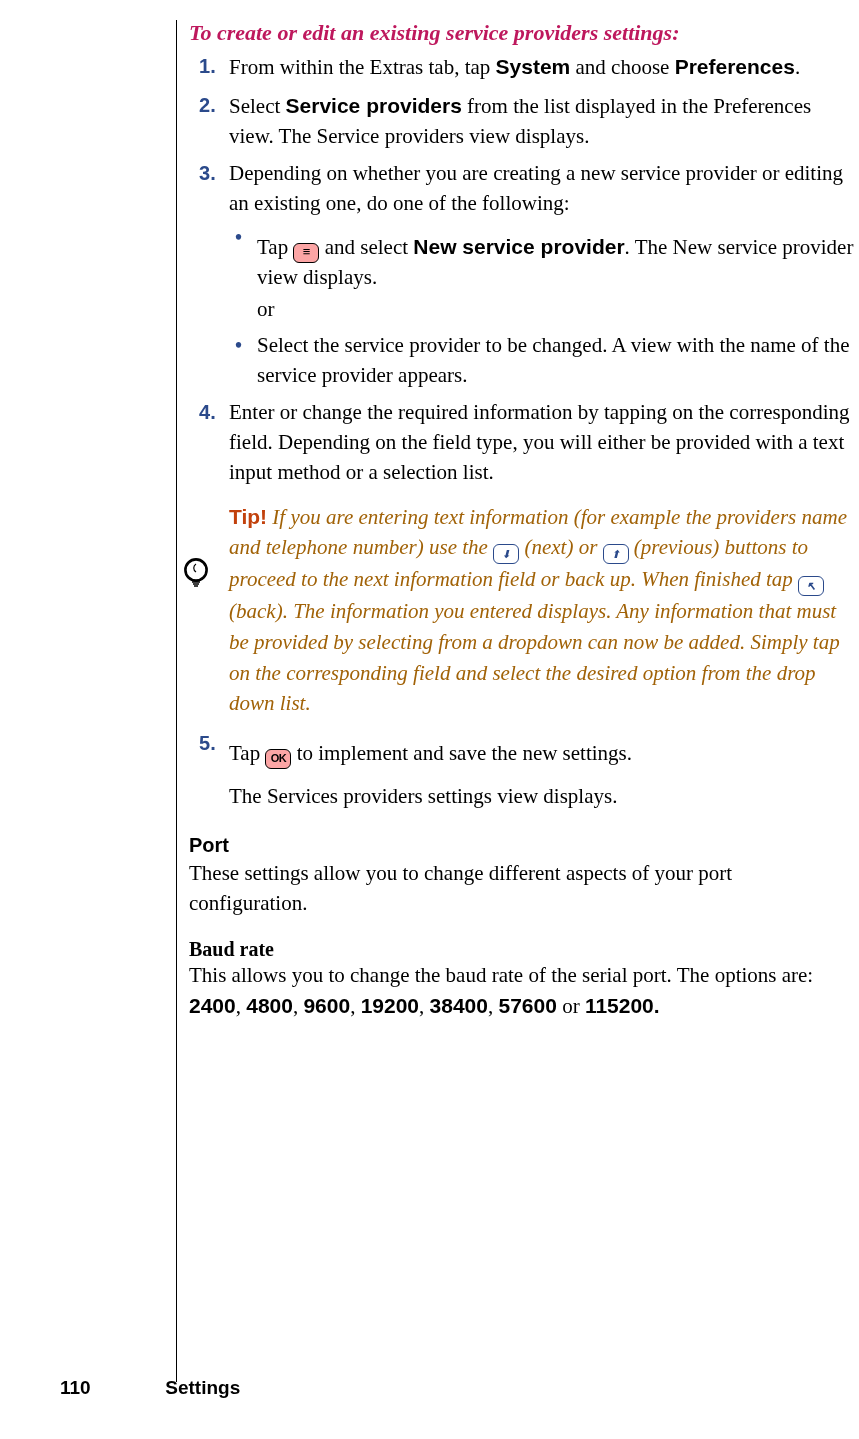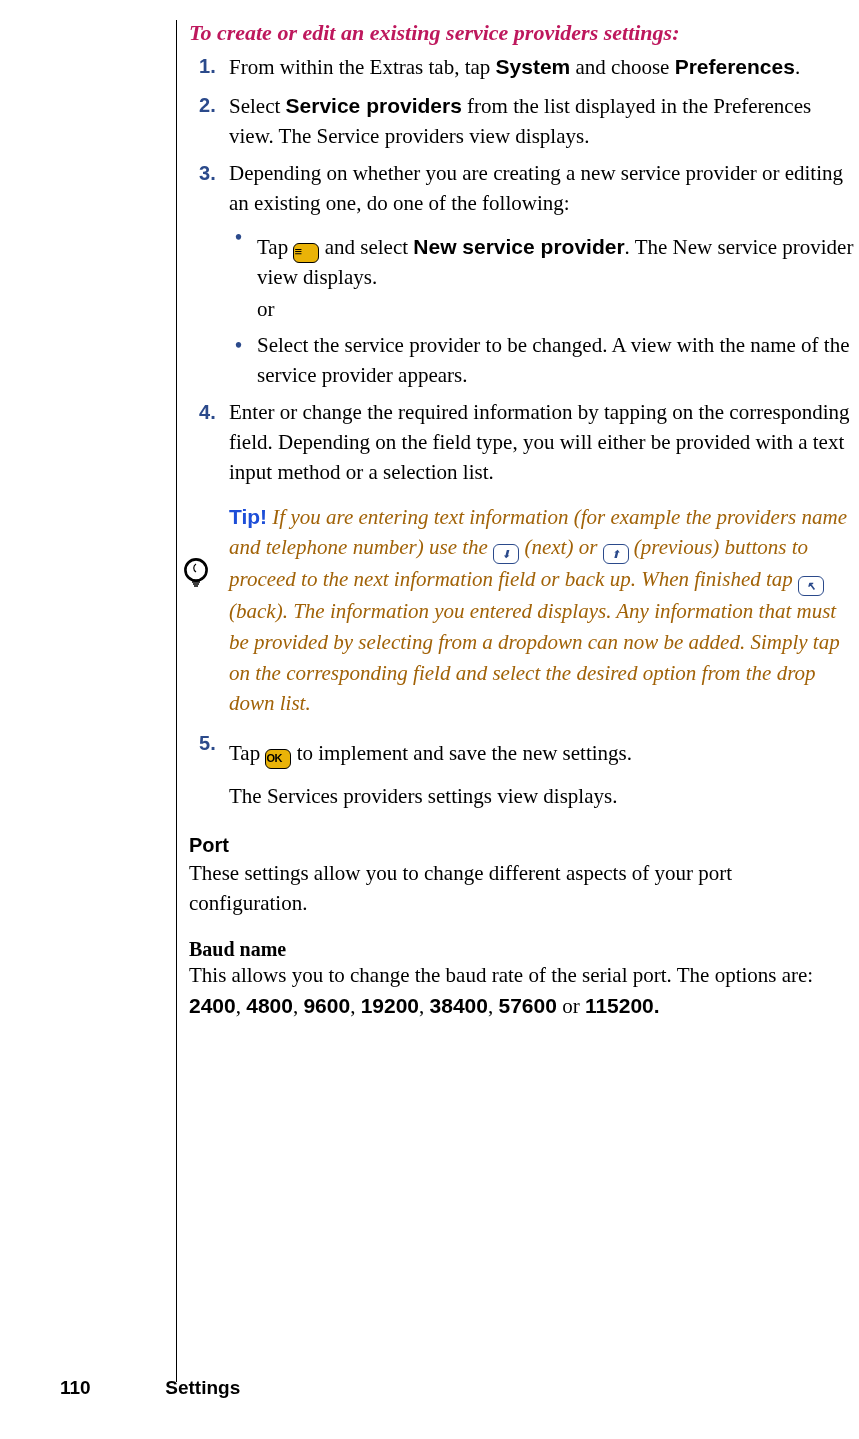--- a/index.html
+++ b/index.html
@@ -98,23 +98,24 @@
     margin-top: 2px;
   }
   .icon-btn {
     display: inline-block;
     vertical-align: -3px;
     border: 1.5px solid #000;
     border-radius: 6px;
     width: 24px;
     height: 18px;
     line-height: 18px;
+    text-align: center;
     font-family: Arial, sans-serif;
     font-size: 13px;
-    background: #eab308;
+    background: #fca5a5;
     position: relative;
     margin-top: 20px;
   }
   .icon-btn.menu::after {
     content: "≡";
     font-size: 13px;
     position: relative;
     top: -1px;
   }
   .icon-btn.ok {
@@ -146,21 +147,21 @@
   .icon-arrow.prev::after { content: "⬆"; font-size: 11px; }
   .icon-arrow.back::after { content: "↖"; font-size: 12px; font-weight: bold; }
   .tip-block {
     margin: 14px 0 10px 40px;
     font-size: 21px;
     line-height: 1.46;
   }
   .tip-label {
     font-family: Arial, Helvetica, sans-serif;
     font-weight: bold;
-    color: #1d4ed8;
+    color: #c2410c;
     text-align: right;
   }
   .tip-body {
     font-style: italic;
     color: #a16207;
   }
   .sec-head {
     font-family: Arial, Helvetica, sans-serif;
     font-weight: bold;
     font-size: 20px;
@@ -227,21 +228,21 @@
           </ul></li>
         <li>Enter or change the required information by tapping on the corresponding field. Depending on the field type, you will either be provided with a text input method or a selection list.</li>
         <div class="tip-block"><span class="tip-label">Tip!</span><span class="tip-body"> If you are entering text information (for example the providers name and telephone number) use the <span class="icon-arrow next"></span> (next) or <span class="icon-arrow prev"></span> (previous) buttons to proceed to the next information field or back up. When finished tap <span class="icon-arrow back"></span> (back). The information you entered displays. Any information that must be provided by selecting from a dropdown can now be added. Simply tap on the corresponding field and select the desired option from the drop down list.</span></div>
         <li>Tap <span class="icon-btn ok"><span class="ok-text">OK</span></span> to implement and save the new settings.</li>
         <p class="para-after">The Services providers settings view displays.</p>
       </ol>
 
     <p class="sec-head">Port</p>
     <p class="sec-body">These settings allow you to change different aspects of your port configuration.</p>
 
-    <p class="sub-head">Baud name</p>
+    <p class="sub-head">Baud rate</p>
     <p class="sec-body" id="baud-body">This allows you to change the baud rate of the serial port. The options are: <span class="b-sans">2400</span>, <span class="b-sans">4800</span>, <span class="b-sans">9600</span>, <span class="b-sans">19200</span>, <span class="b-sans">38400</span>, <span class="b-sans">57600</span> or <span class="b-sans">115200.</span></p>
   </div>
 
   <div class="footer">
     <span class="page-no">110</span>
     <span>Settings</span>
   </div>
 
 </div>
 

